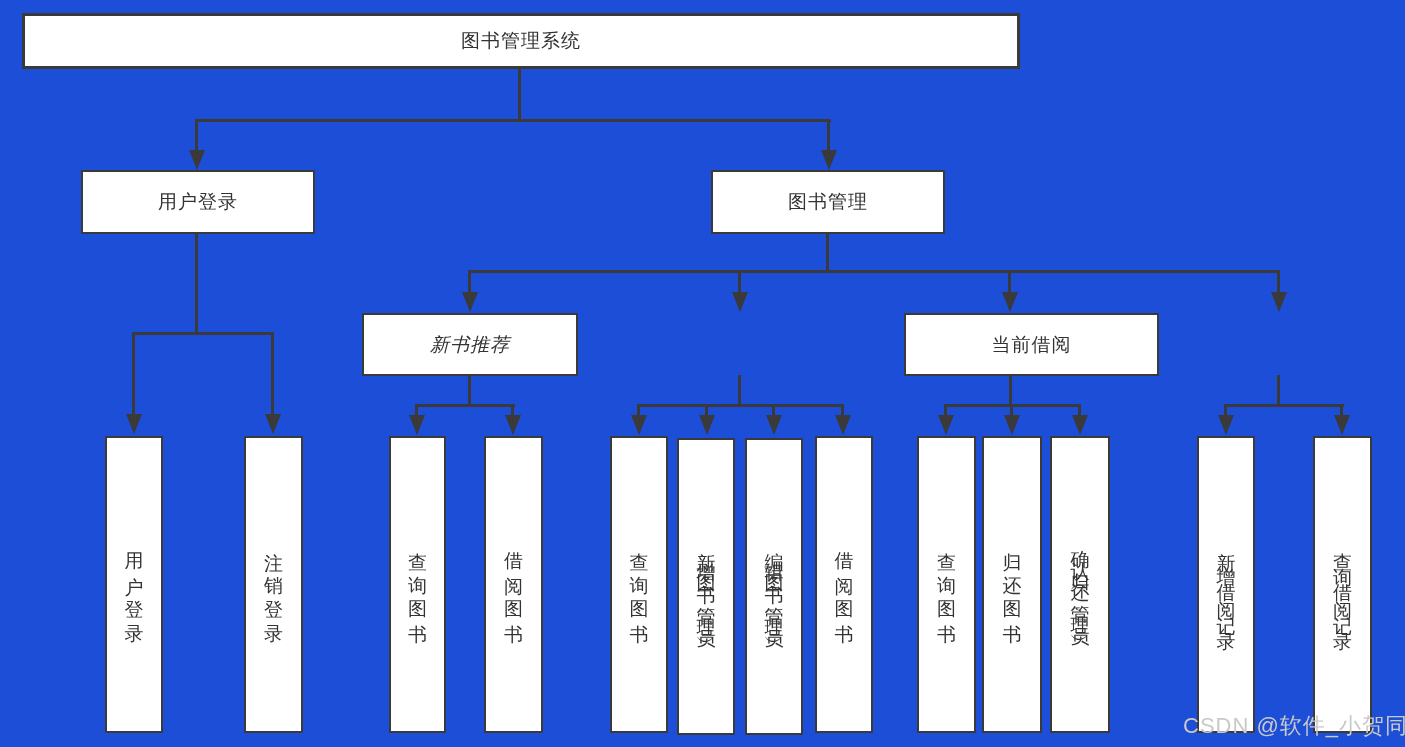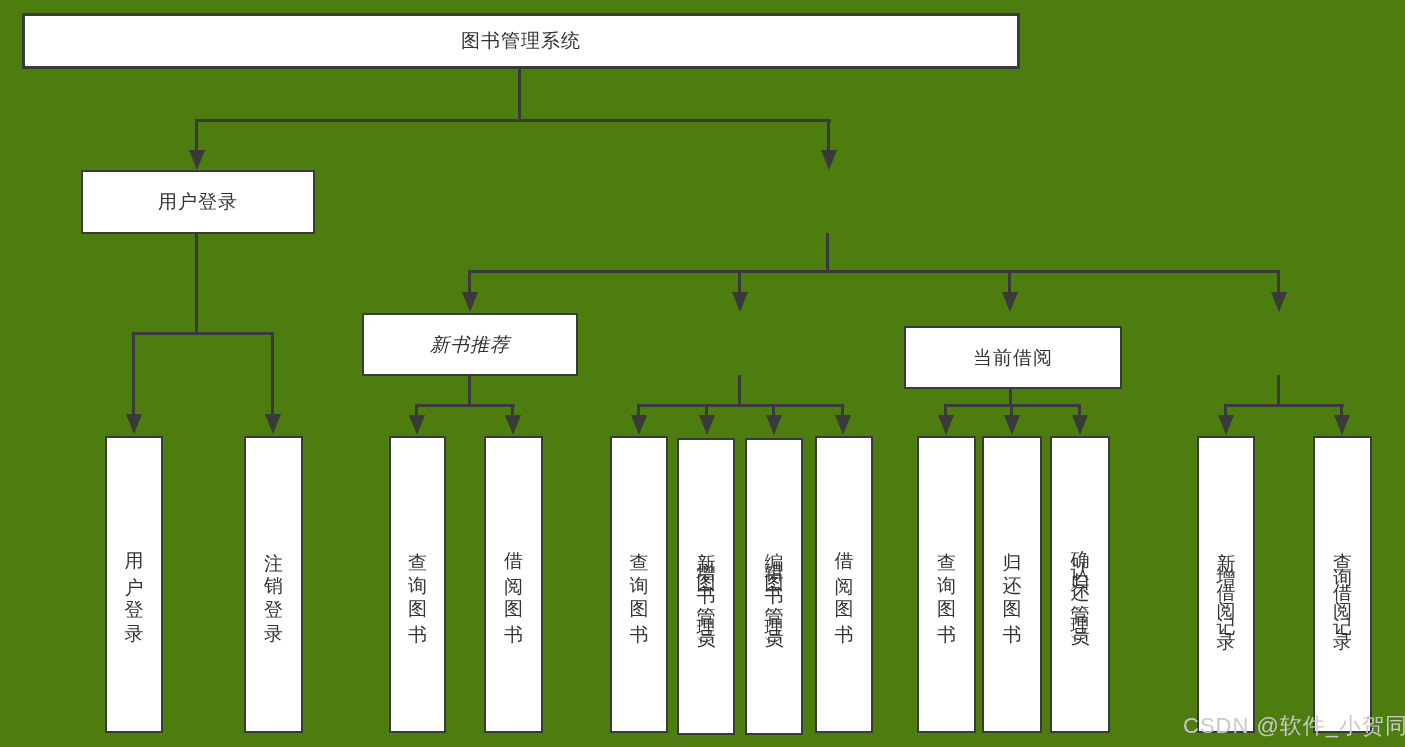--- a/index.html
+++ b/index.html
@@ -1,17 +1,17 @@
 <!DOCTYPE html>
 <html><head>
 <meta charset="utf-8">
 <style>
   html,body{margin:0;padding:0;background:#ffffff;}
   #canvas{
-    position:relative;width:1405px;height:747px;background:#4d7c0f;overflow:hidden;
+    position:relative;width:1405px;height:747px;background:#1d4ed8;overflow:hidden;
     font-family:"Liberation Sans", sans-serif;
   }
   .box{
     position:absolute;background:#ffffff;border:2px solid #3a3a3a;box-sizing:border-box;
     display:flex;align-items:center;justify-content:center;z-index:2;
   }
   .root{border-width:3px;}
   .box span{font-size:19px;color:#333333;white-space:nowrap;}
   .hbox span{letter-spacing:1px;}
   .vbox{writing-mode:vertical-rl;text-orientation:mixed;}
@@ -98,27 +98,30 @@
   </div>
 
   <div class="box hbox root" style="left:22px;top:13px;width:998px;height:56px;">
     <span>图书管理系统</span>
   </div>
 
   <div class="box hbox" style="left:81px;top:170px;width:234px;height:64px;">
     <span>用户登录</span>
   </div>
 
+  <div class="box hbox" style="left:711px;top:170px;width:234px;height:64px;">
+    <span>图书管理</span>
+  </div>
 
   <div class="box hbox" style="left:362px;top:313px;width:216px;height:63px;font-style:italic;">
     <span>新书推荐</span>
   </div>
 
 
-  <div class="box hbox" style="left:904px;top:326px;width:218px;height:63px;">
+  <div class="box hbox" style="left:904px;top:313px;width:255px;height:63px;">
     <span>当前借阅</span>
   </div>
 
 
   <div class="box vbox sp-lg" style="left:105px;top:436px;width:58px;height:297px;">
     <span>用户登录</span>
   </div>
 
   <div class="box vbox sp-lg" style="left:244px;top:436px;width:59px;height:297px;">
     <span>注销登录</span>

